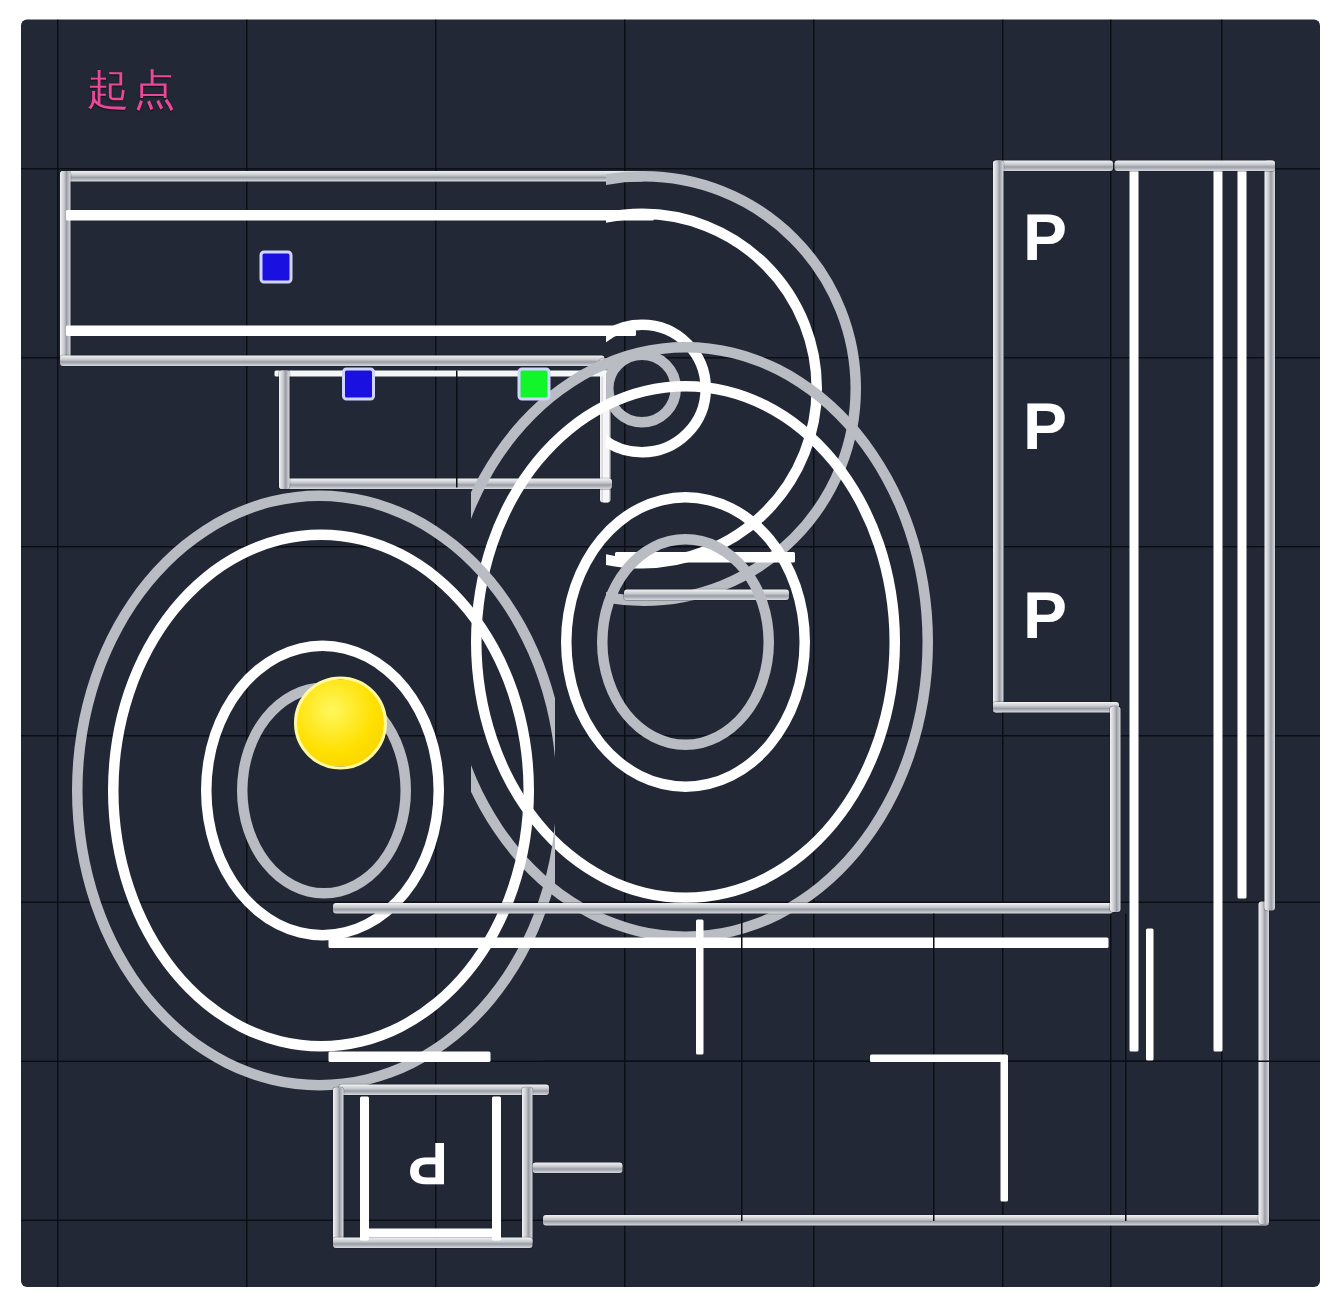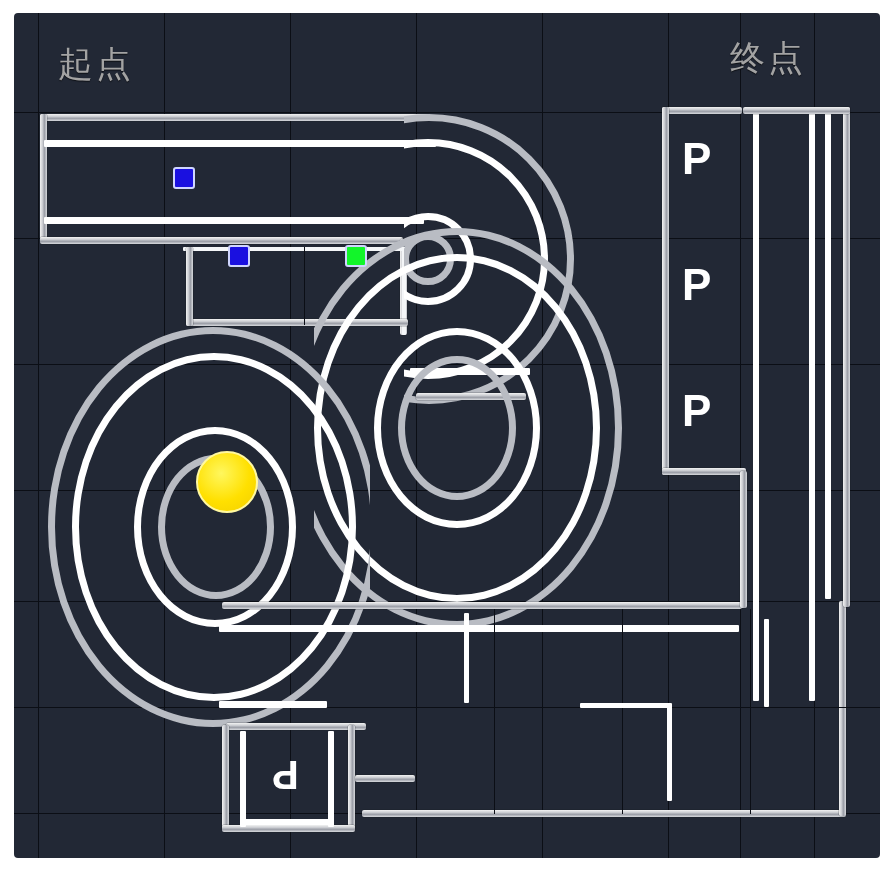--- a/index.html
+++ b/index.html
@@ -57,22 +57,22 @@
   }
   .ring.wallring {
     border-color: #b9bcc3;
   }
   .ring.laneeing { border-color: #ffffff; }
 
   .clip { position: absolute; overflow: hidden; }
 
   .label {
     position: absolute;
-    color: #a3a3a3;
-    font-size: 35px;
+    color: #ec4899;
+    font-size: 28px;
     letter-spacing: 3px;
     font-family: "DejaVu Sans", sans-serif;
     text-shadow: 0 1px 1px rgba(0,0,0,.6);
     white-space: nowrap;
   }
   .pletter {
     position: absolute;
     color: #ffffff;
     font-size: 44px;
     font-weight: 700;
@@ -205,16 +205,15 @@
     <div class="lane" style="left:811px;top:96px;width:6px;height:490px;"></div>
     <div class="wall v" style="left:829px;top:94px;width:7px;height:500px;"></div>
     <div class="wall" style="left:729px;top:94px;width:107px;height:7px;"></div>
 
     <div class="marker-sq" style="left:159px;top:154px;background:#1a10e0;"></div>
     <div class="marker-sq" style="left:214px;top:232px;background:#1a10e0;"></div>
     <div class="marker-sq" style="left:331px;top:232px;background:#12f52a;"></div>
     <div class="marker-circle" style="left:182px;top:438px;background:radial-gradient(circle at 40% 35%,#fff75e 0%,#ffe000 55%,#f2cf00 100%);"></div>
 
     <div class="label" style="left:44px;top:28px;">起点</div>
-    <div class="label" style="left:716px;top:22px;">终点</div>
 
   </div>
 </div>
 
 </body></html>

